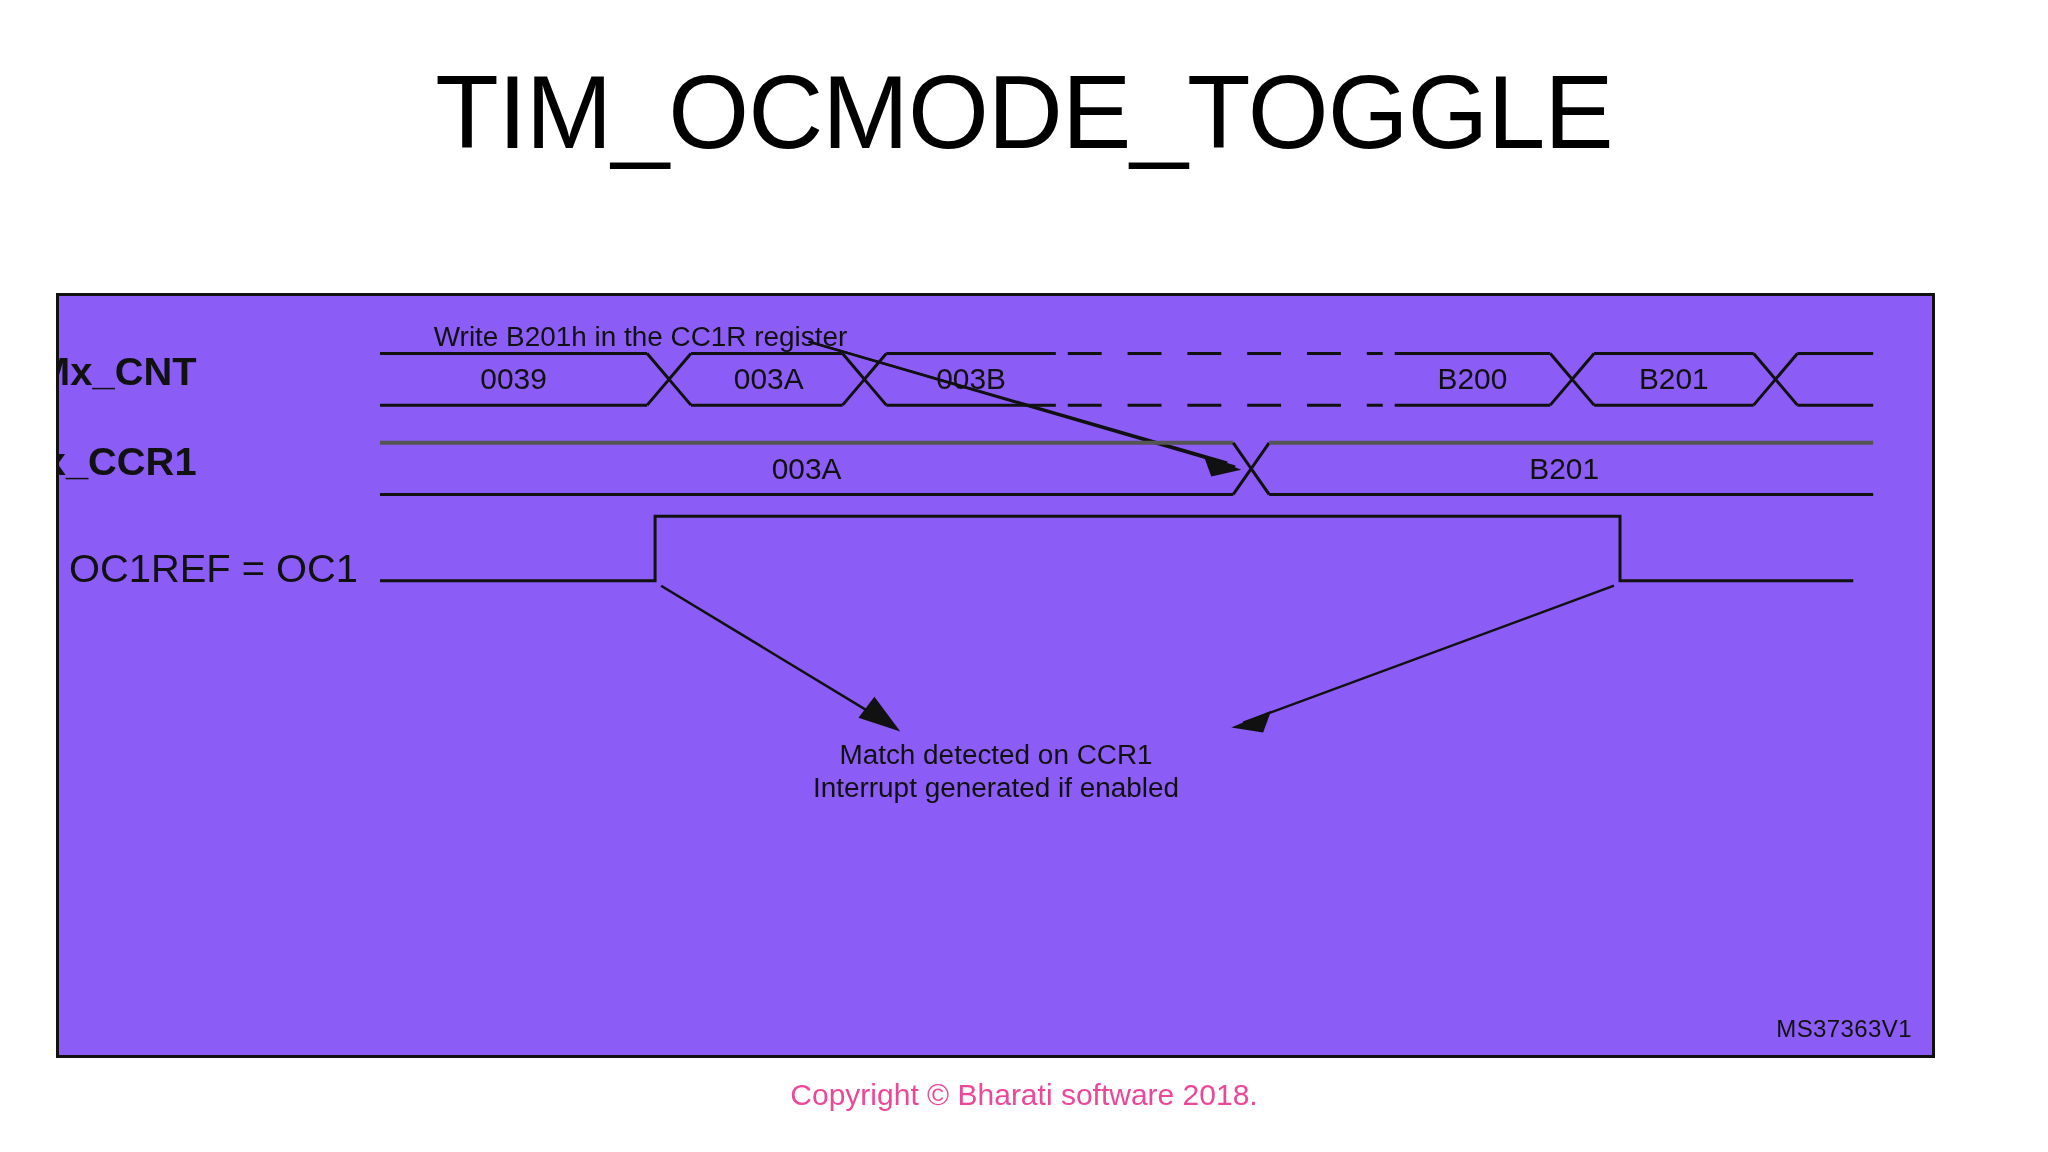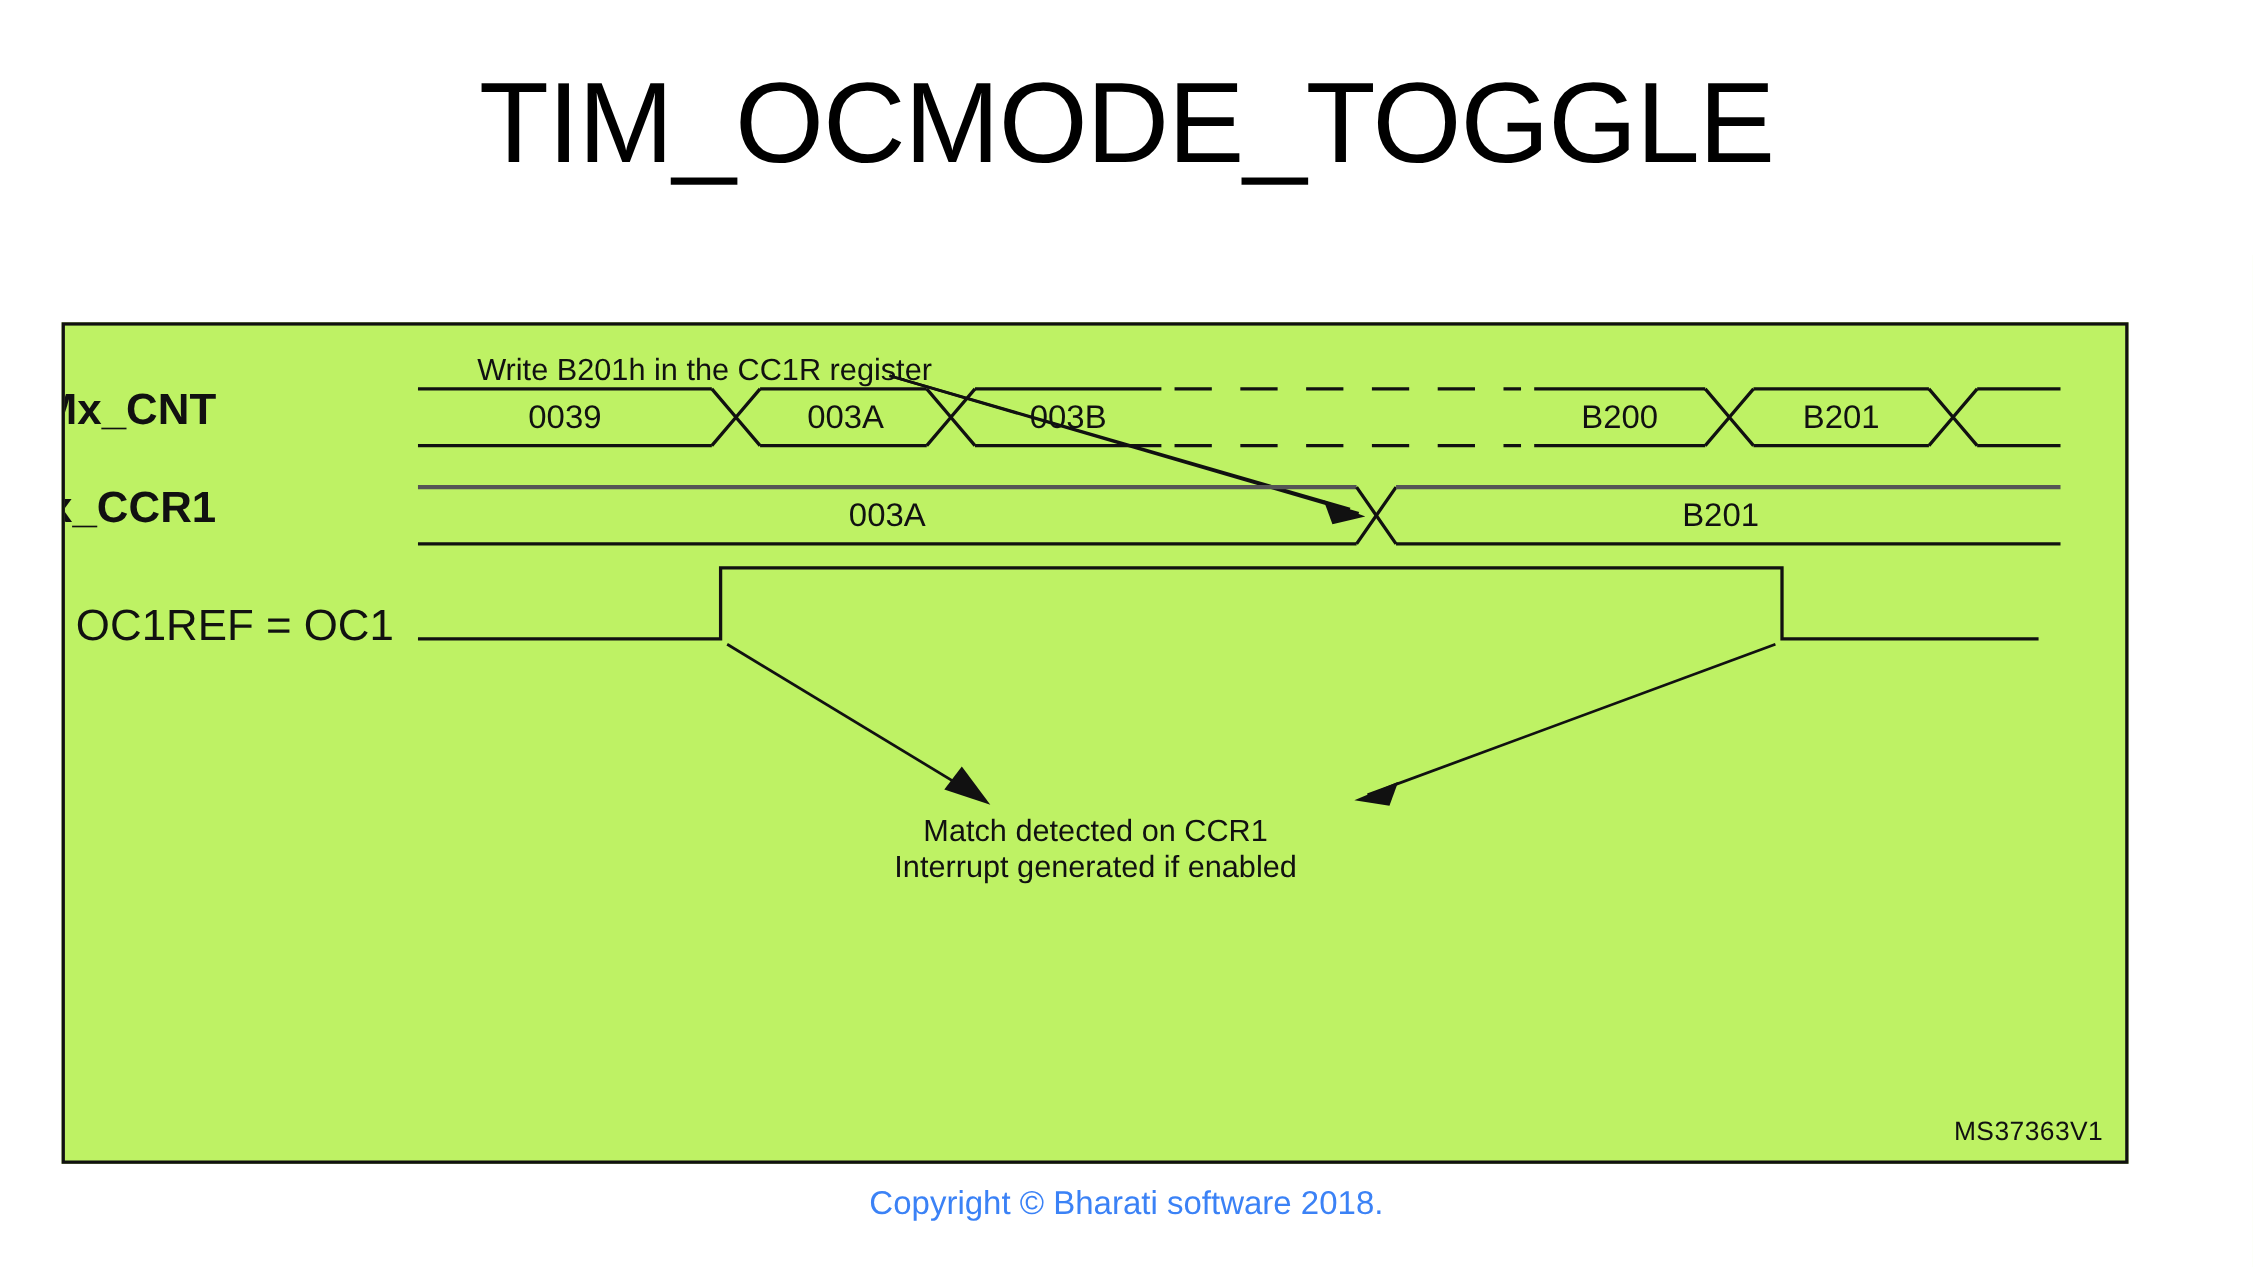--- a/index.html
+++ b/index.html
@@ -23,36 +23,36 @@
     position:absolute;left:0;top:234px;width:2048px;
     text-align:center;
     font-size:32px;font-weight:700;color:#111;
     letter-spacing:0.2px;
   }
 
   .fig-box{
     position:absolute;left:56px;top:293px;
     width:1879px;height:765px;
     border:3px solid #111;
-    background:#bef264;
+    background:#8b5cf6;
     box-sizing:border-box;
   }
 
   .fig-svg{position:absolute;left:0;top:0;width:100%;height:100%;}
 
   .ms-code{
     position:absolute;right:20px;bottom:12px;
     font-size:24px;font-weight:400;color:#111;
     letter-spacing:0.4px;
   }
 
   .copyright{
     position:absolute;left:0;top:1078px;width:2048px;
     text-align:center;
-    font-size:30px;color:#3b82f6;font-weight:400;
+    font-size:30px;color:#ec4899;font-weight:400;
   }
 
   
   .sig-label{font-family:"Liberation Sans",sans-serif;font-size:40px;font-weight:700;fill:#111;}
   .sig-label-reg{font-family:"Liberation Sans",sans-serif;font-size:40px;font-weight:400;fill:#111;}
   .cell-val{font-family:"Liberation Sans",sans-serif;font-size:30px;font-weight:400;fill:#111;}
   .anno{font-family:"Liberation Sans",sans-serif;font-size:28px;font-weight:400;fill:#111;}
   .wave{fill:none;stroke:#111;stroke-width:3;}
   .wave-gray{fill:none;stroke:#555;stroke-width:4;}
   .wave-dash{fill:none;stroke:#111;stroke-width:3;stroke-dasharray:34 26;}

